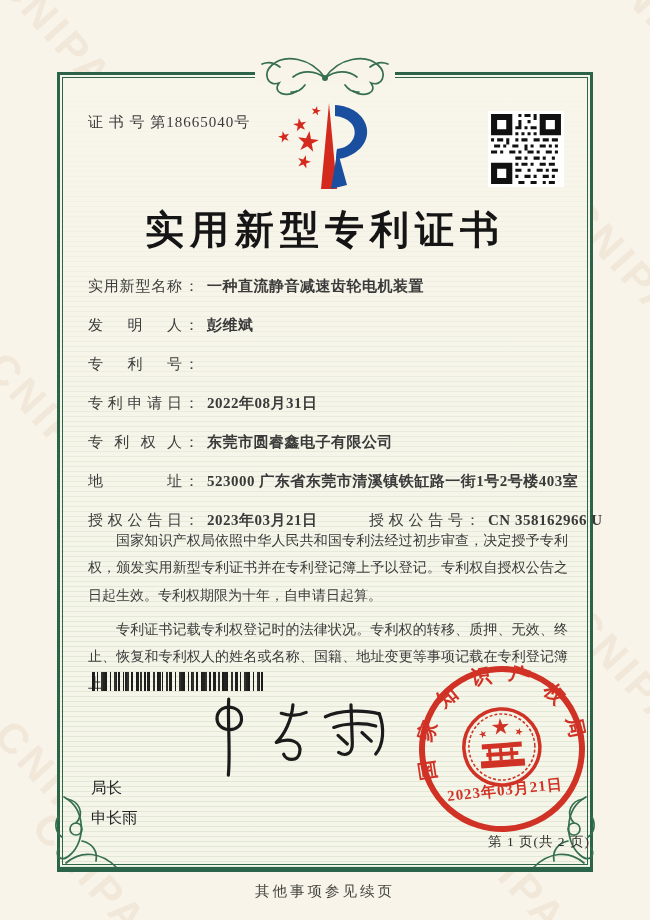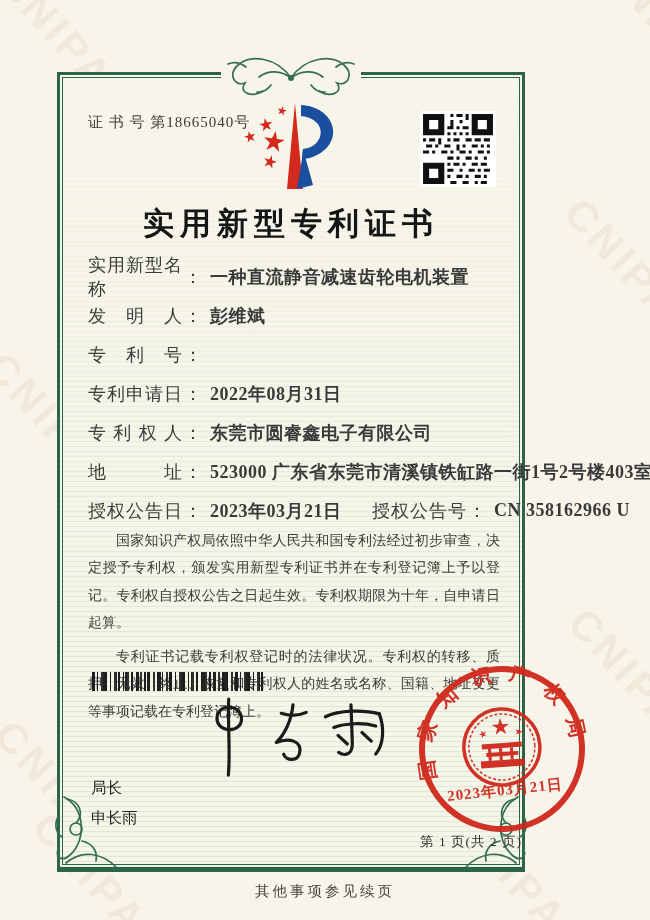--- a/index.html
+++ b/index.html
@@ -11,21 +11,21 @@
   }
   
   .wm{
     position:absolute; font-family:"Liberation Sans","DejaVu Sans",sans-serif;
     font-weight:bold; font-size:42px; letter-spacing:4px;
     color:rgba(205,172,148,0.17); transform:rotate(48deg); white-space:nowrap;
     pointer-events:none; user-select:none;
   }
   
   .frame{
-    position:absolute; left:57px; top:72px; width:468px; height:800px;
+    position:absolute; left:57px; top:72px; width:536px; height:800px;
     box-sizing:border-box;
     border:3px solid #2b6449; border-bottom-width:5px;
     background:
       linear-gradient(180deg, rgba(248,245,234,1) 0%, rgba(248,245,234,0.5) 32%, rgba(242,244,229,0.05) 75%),
       repeating-linear-gradient(0deg, rgba(118,163,108,0.17) 0 1px, rgba(0,0,0,0) 1px 5px),
       #f5f5e9;
   }
   .frame::before{
     content:""; position:absolute; inset:2px; border:1px solid #2b6449; pointer-events:none;
   }
@@ -33,26 +33,26 @@
   .corner{ position:absolute; bottom:-6px; }
   .corner.left{ left:-8px; }
   .corner.right{ right:-8px; transform:scaleX(-1); }
 
   
   .cert-no{ position:absolute; left:28px; top:38px; font-size:15px; letter-spacing:1px; color:#3a3a3a; }
   .logo{ position:absolute; left:50%; top:22px; transform:translateX(-50%); }
   .qr{ position:absolute; right:26px; top:36px; }
   .title{
     position:absolute; left:0; right:0; top:128px; text-align:center;
-    font-size:31px; font-weight:bold; letter-spacing:6px; color:#151515;
+    font-size:39px; font-weight:bold; letter-spacing:6px; color:#151515;
   }
 
   
   .fields{ position:absolute; left:28px; right:18px; top:182px; }
-  .row{ height:39px; display:flex; align-items:center; font-size:18px; }
+  .row{ height:39px; display:flex; align-items:flex-end; font-size:15px; }
   .flabel{
     display:inline-block; width:94px; color:#3d3d3d;
     text-align:justify; text-align-last:justify; flex:none;
   }
   .fcolon{ margin:0 8px 0 2px; color:#3d3d3d; flex:none; }
   .fvalue{ font-weight:bold; color:#3a3a3a; letter-spacing:0.5px; white-space:nowrap; }
   .row.double .group{ display:flex; align-items:center; }
   .row.double .group.g1 .fvalue{ width:152px; }
   .row.double .group.g2{ margin-left:10px; }
 

